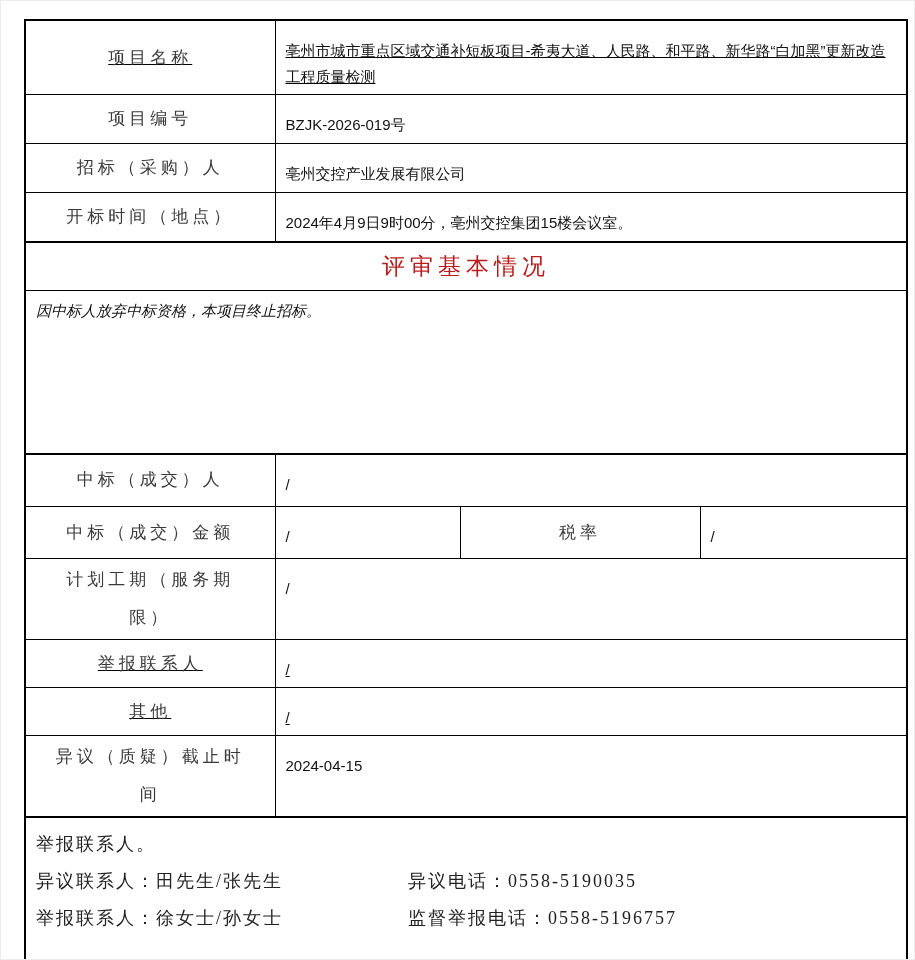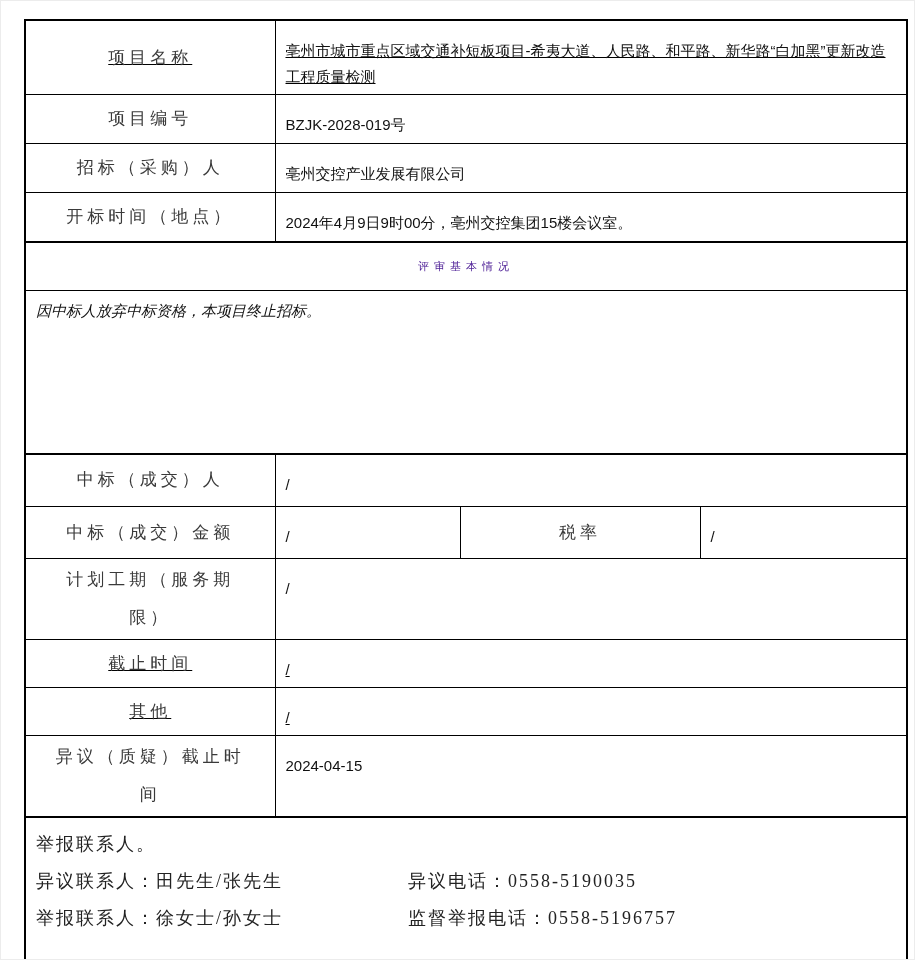--- a/index.html
+++ b/index.html
@@ -41,22 +41,22 @@
     font-size: 15px;
     color: #111;
     vertical-align: top;
     text-align: left;
     padding: 17px 10px 4px 10px;
     line-height: 26px;
   }
 
   td.section-header {
     font-family: "Liberation Serif", "DejaVu Serif", serif;
-    font-size: 11px;
-    color: #4c1d95;
+    font-size: 23px;
+    color: #b91c1c;
     letter-spacing: 5px;
     text-align: center;
     vertical-align: middle;
   }
 
   td.review-content {
     font-size: 15px;
     color: #111;
     vertical-align: top;
     text-align: left;
@@ -100,21 +100,21 @@
       <col style="width:240px">
       <col style="width:207px">
     </colgroup>
     <tbody>
       <tr class="h48">
         <td class="label">项目名称</td>
         <td class="value" colspan="3">亳州市城市重点区域交通补短板项目-希夷大道、人民路、和平路、新华路“白加黑”更新改造工程质量检测</td>
       </tr>
       <tr class="h49">
         <td class="label">项目编号</td>
-        <td class="value" colspan="3">BZJK-2028-019号</td>
+        <td class="value" colspan="3">BZJK-2026-019号</td>
       </tr>
       <tr class="h49">
         <td class="label">招标（采购）人</td>
         <td class="value" colspan="3">亳州交控产业发展有限公司</td>
       </tr>
       <tr class="h49">
         <td class="label">开标时间（地点）</td>
         <td class="value" colspan="3">2024年4月9日9时00分，亳州交控集团15楼会议室。</td>
       </tr>
       <tr class="h49 thick-top">
@@ -131,21 +131,21 @@
         <td class="label">中标（成交）金额</td>
         <td class="value">/</td>
         <td class="label">税率</td>
         <td class="value">/</td>
       </tr>
       <tr class="h77">
         <td class="label">计划工期（服务期限）</td>
         <td class="value" colspan="3">/</td>
       </tr>
       <tr class="h48">
-        <td class="label">截止时间</td>
+        <td class="label">举报联系人</td>
         <td class="value" colspan="3">/</td>
       </tr>
       <tr class="h48">
         <td class="label">其他</td>
         <td class="value" colspan="3">/</td>
       </tr>
       <tr class="h77">
         <td class="label">异议（质疑）截止时间</td>
         <td class="value" colspan="3">2024-04-15</td>
       </tr>

